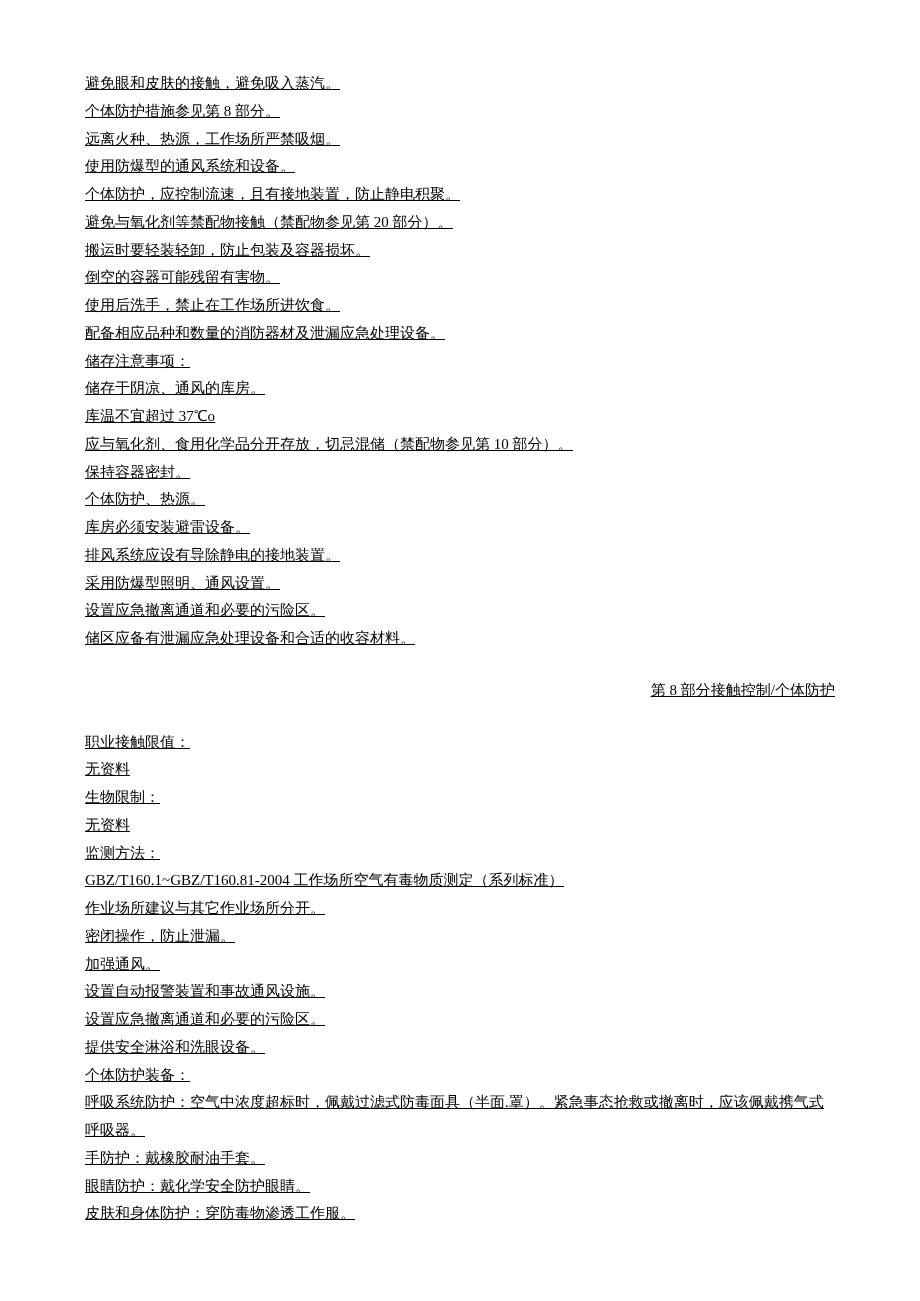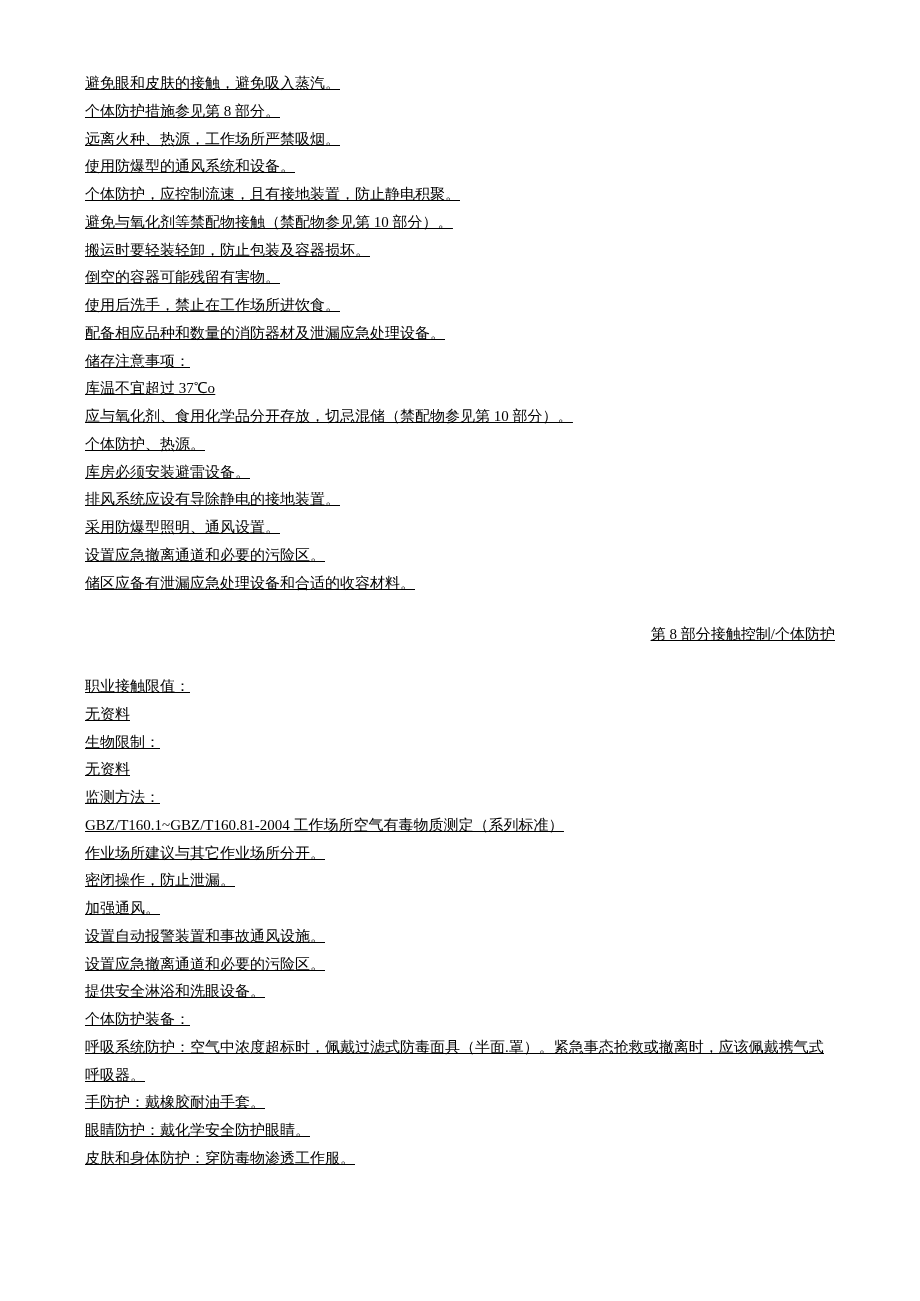--- a/index.html
+++ b/index.html
@@ -29,28 +29,30 @@
   </style>
 </head>
 <body>
 
 <div>
   <p class="para">避免眼和皮肤的接触，避免吸入蒸汽。</p>
   <p class="para">个体防护措施参见第 8 部分。</p>
   <p class="para">远离火种、热源，工作场所严禁吸烟。</p>
   <p class="para">使用防爆型的通风系统和设备。</p>
   <p class="para">个体防护，应控制流速，且有接地装置，防止静电积聚。</p>
-  <p class="para">避免与氧化剂等禁配物接触（禁配物参见第 10 部分）。</p>
+  <p class="para">避免与氧化剂等禁配物接触（禁配物参见第 20 部分）。</p>
   <p class="para">搬运时要轻装轻卸，防止包装及容器损坏。</p>
   <p class="para">倒空的容器可能残留有害物。</p>
   <p class="para">使用后洗手，禁止在工作场所进饮食。</p>
   <p class="para">配备相应品种和数量的消防器材及泄漏应急处理设备。</p>
   <p class="para">储存注意事项：</p>
+  <p class="para">储存于阴凉、通风的库房。</p>
   <p class="para">库温不宜超过 37℃o</p>
   <p class="para">应与氧化剂、食用化学品分开存放，切忌混储（禁配物参见第 10 部分）。</p>
+  <p class="para">保持容器密封。</p>
   <p class="para">个体防护、热源。</p>
   <p class="para">库房必须安装避雷设备。</p>
   <p class="para">排风系统应设有导除静电的接地装置。</p>
   <p class="para">采用防爆型照明、通风设置。</p>
   <p class="para">设置应急撤离通道和必要的污险区。</p>
   <p class="para">储区应备有泄漏应急处理设备和合适的收容材料。</p>
 </div>
 
 <p class="section-title">第 8 部分接触控制/个体防护</p>
 

